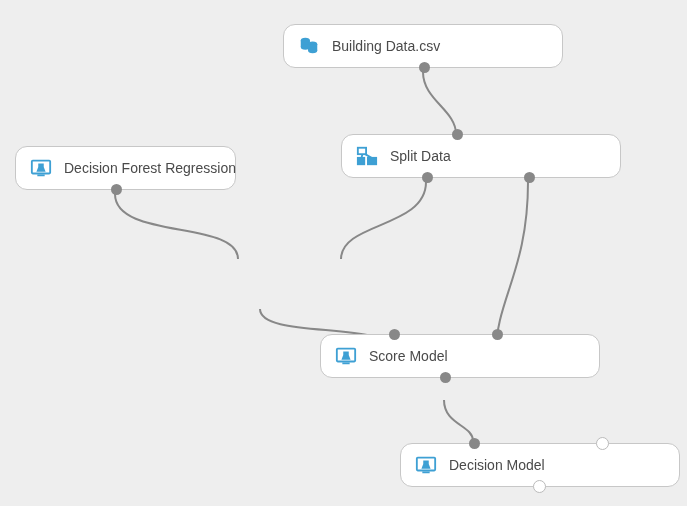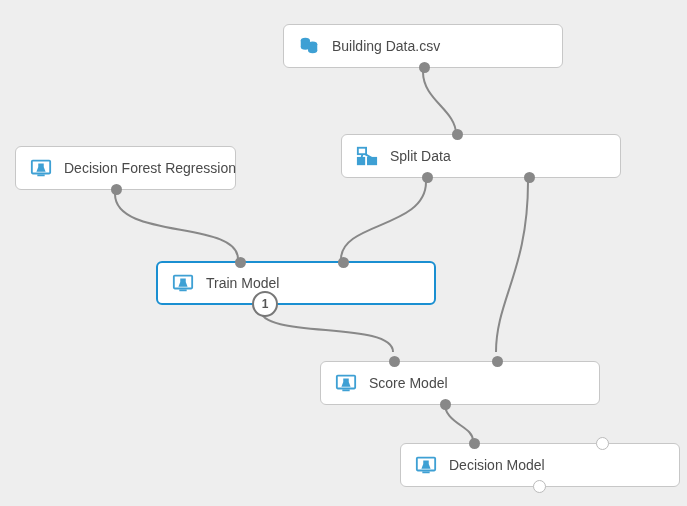--- a/index.html
+++ b/index.html
@@ -1,19 +1,19 @@
 <!DOCTYPE html>
 <html><head>
 <meta charset="utf-8">
 <style>
   html,body{margin:0;padding:0;width:687px;height:506px;background:#eeeeee;font-family:"Segoe UI",Arial,sans-serif;overflow:hidden}
   .canvas{position:relative;width:687px;height:506px}
   svg.edges{position:absolute;inset:0;pointer-events:none}
   .edge{fill:none;stroke:#888;stroke-width:2}
-  .node{position:absolute;background:#fff;border:1px solid #c7c7c7;border-radius:6px;display:flex;align-items:center;padding:0 14px;box-sizing:border-box;height:44px}
+  .node{position:absolute;background:#fff;border:1px solid #c7c7c7;border-radius:12px;display:flex;align-items:center;padding:0 14px;box-sizing:border-box;height:44px}
   .node.selected{border:2px solid #1a8fd1}
   .icon{width:22px;height:22px;flex:0 0 22px;margin-right:12px;display:flex;align-items:center;justify-content:center}
   .label{color:#4a4a4a;font-size:14px;white-space:nowrap}
   .port{position:absolute;width:11px;height:11px;background:#888;border-radius:50%}
   .open-port{position:absolute;width:11px;height:11px;background:#fff;border:1px solid #bbb;border-radius:50%}
   .badge{position:absolute;width:22px;height:22px;background:#fff;border:2px solid #777;border-radius:50%;display:flex;align-items:center;justify-content:center;font-size:12px;font-weight:600;color:#555}
 </style>
 </head>
 <body>
 
@@ -75,38 +75,22 @@
             <rect x="2" y="4" width="20" height="14" rx="1"></rect>
             <path d="M9 7 L9 11 L7 16 L17 16 L15 11 L15 7 Z" fill="#3ea0d4" stroke="none"></path>
             <line x1="8" y1="20" x2="16" y2="20"></line>
           </g>
         </svg>
     </span>
     <span class="label">Decision Forest Regression</span>
     <div class="port" style="left:95px;bottom:-6px"></div>
   </div>
 
-  <div class="node selected" style="left:156px;top:261px;width:280px">
-    <span class="icon">
-      <svg viewBox="0 0 24 24" width="22" height="22">
-          <g fill="none" stroke="#3ea0d4" stroke-width="2">
-            <rect x="2" y="4" width="20" height="14" rx="1"></rect>
-            <path d="M9 7 L9 11 L7 16 L17 16 L15 11 L15 7 Z" fill="#3ea0d4" stroke="none"></path>
-            <line x1="8" y1="20" x2="16" y2="20"></line>
-          </g>
-        </svg>
-    </span>
-    <span class="label">Train Model</span>
-    <div class="port" style="left:77px;top:-6px"></div>
-    <div class="port" style="left:180px;top:-6px"></div>
-    <div class="port" style="left:99px;bottom:-6px"></div>
-    <div class="badge" style="left:94px;bottom:-14px">1</div>
-  </div>
 
-  <div class="node" style="left:320px;top:361px;width:280px">
+  <div class="node" style="left:320px;top:334px;width:280px">
     <span class="icon">
       <svg viewBox="0 0 24 24" width="22" height="22">
           <g fill="none" stroke="#3ea0d4" stroke-width="2">
             <rect x="2" y="4" width="20" height="14" rx="1"></rect>
             <path d="M9 7 L9 11 L7 16 L17 16 L15 11 L15 7 Z" fill="#3ea0d4" stroke="none"></path>
             <line x1="8" y1="20" x2="16" y2="20"></line>
           </g>
         </svg>
     </span>
     <span class="label">Score Model</span>

